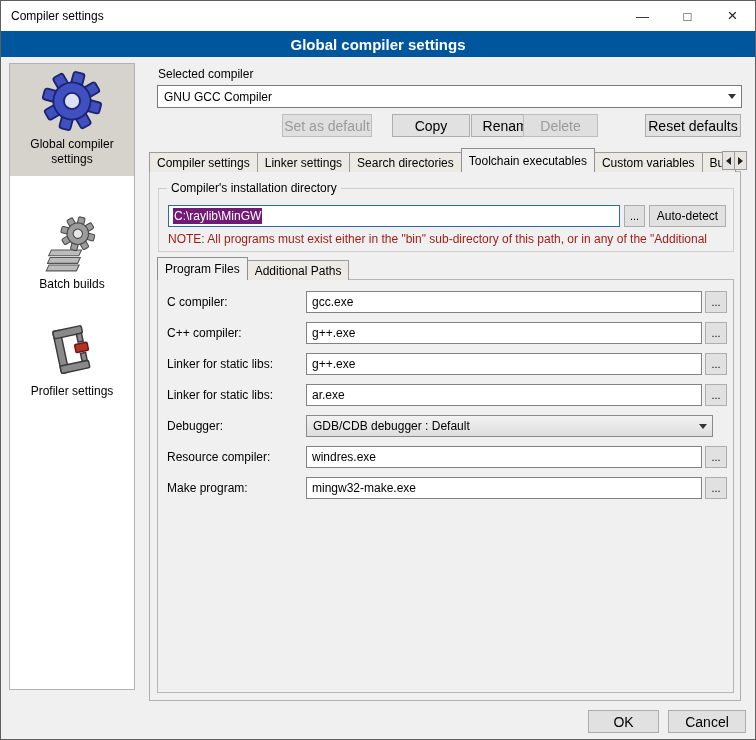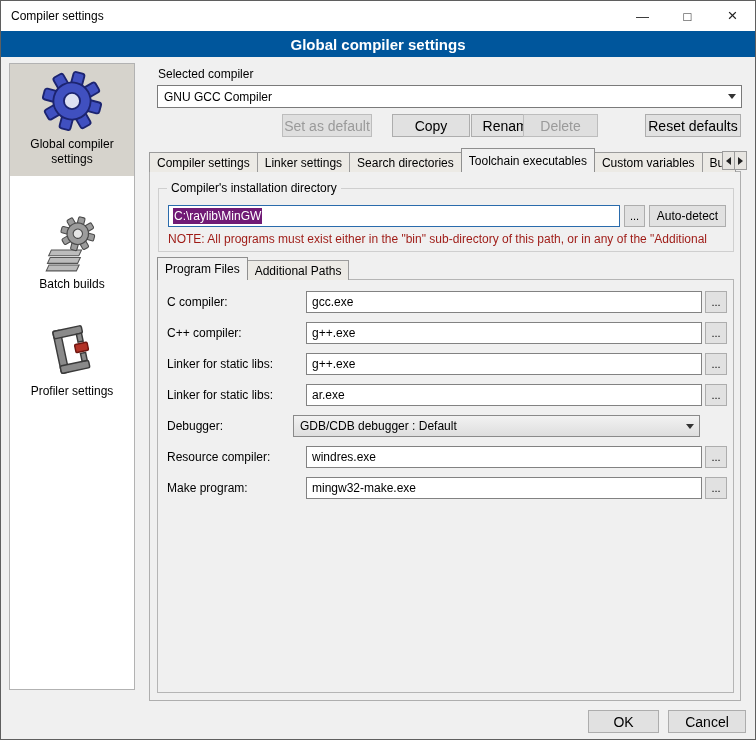--- a/index.html
+++ b/index.html
@@ -82,21 +82,21 @@
   .subtabbar .tab.active { height:23px; }
   .sub-panel { position:absolute; left:156px; top:278px; width:577px; height:414px;
                background:#f0f0f0; border:1px solid #b5b5b5; z-index:2; }
 
   
   .frow { position:absolute; left:0; width:756px; height:23px; z-index:4; }
   .flabel { position:absolute; left:166px; top:4px; white-space:nowrap; }
   .ftext { position:absolute; left:305px; width:396px; height:22px; border:1px solid #828282;
            background:#fff; font:inherit; padding:0 0 0 5px; outline:none; }
   .fbrowse { position:absolute; left:704px; top:0; width:22px; }
-  .fcombo { position:absolute; left:292px; width:407px; height:22px; background:linear-gradient(#f2f2f2,#dedede);
+  .fcombo { position:absolute; left:305px; width:407px; height:22px; background:linear-gradient(#f2f2f2,#dedede);
             border:1px solid #8a8a8a; }
 
   .footer-btn { z-index:5; }
 </style>
 </head>
 <body>
 
 <svg width="0" height="0" style="position:absolute" aria-hidden="true">
   <defs>
     <g id="gearShape" stroke-width="3">

